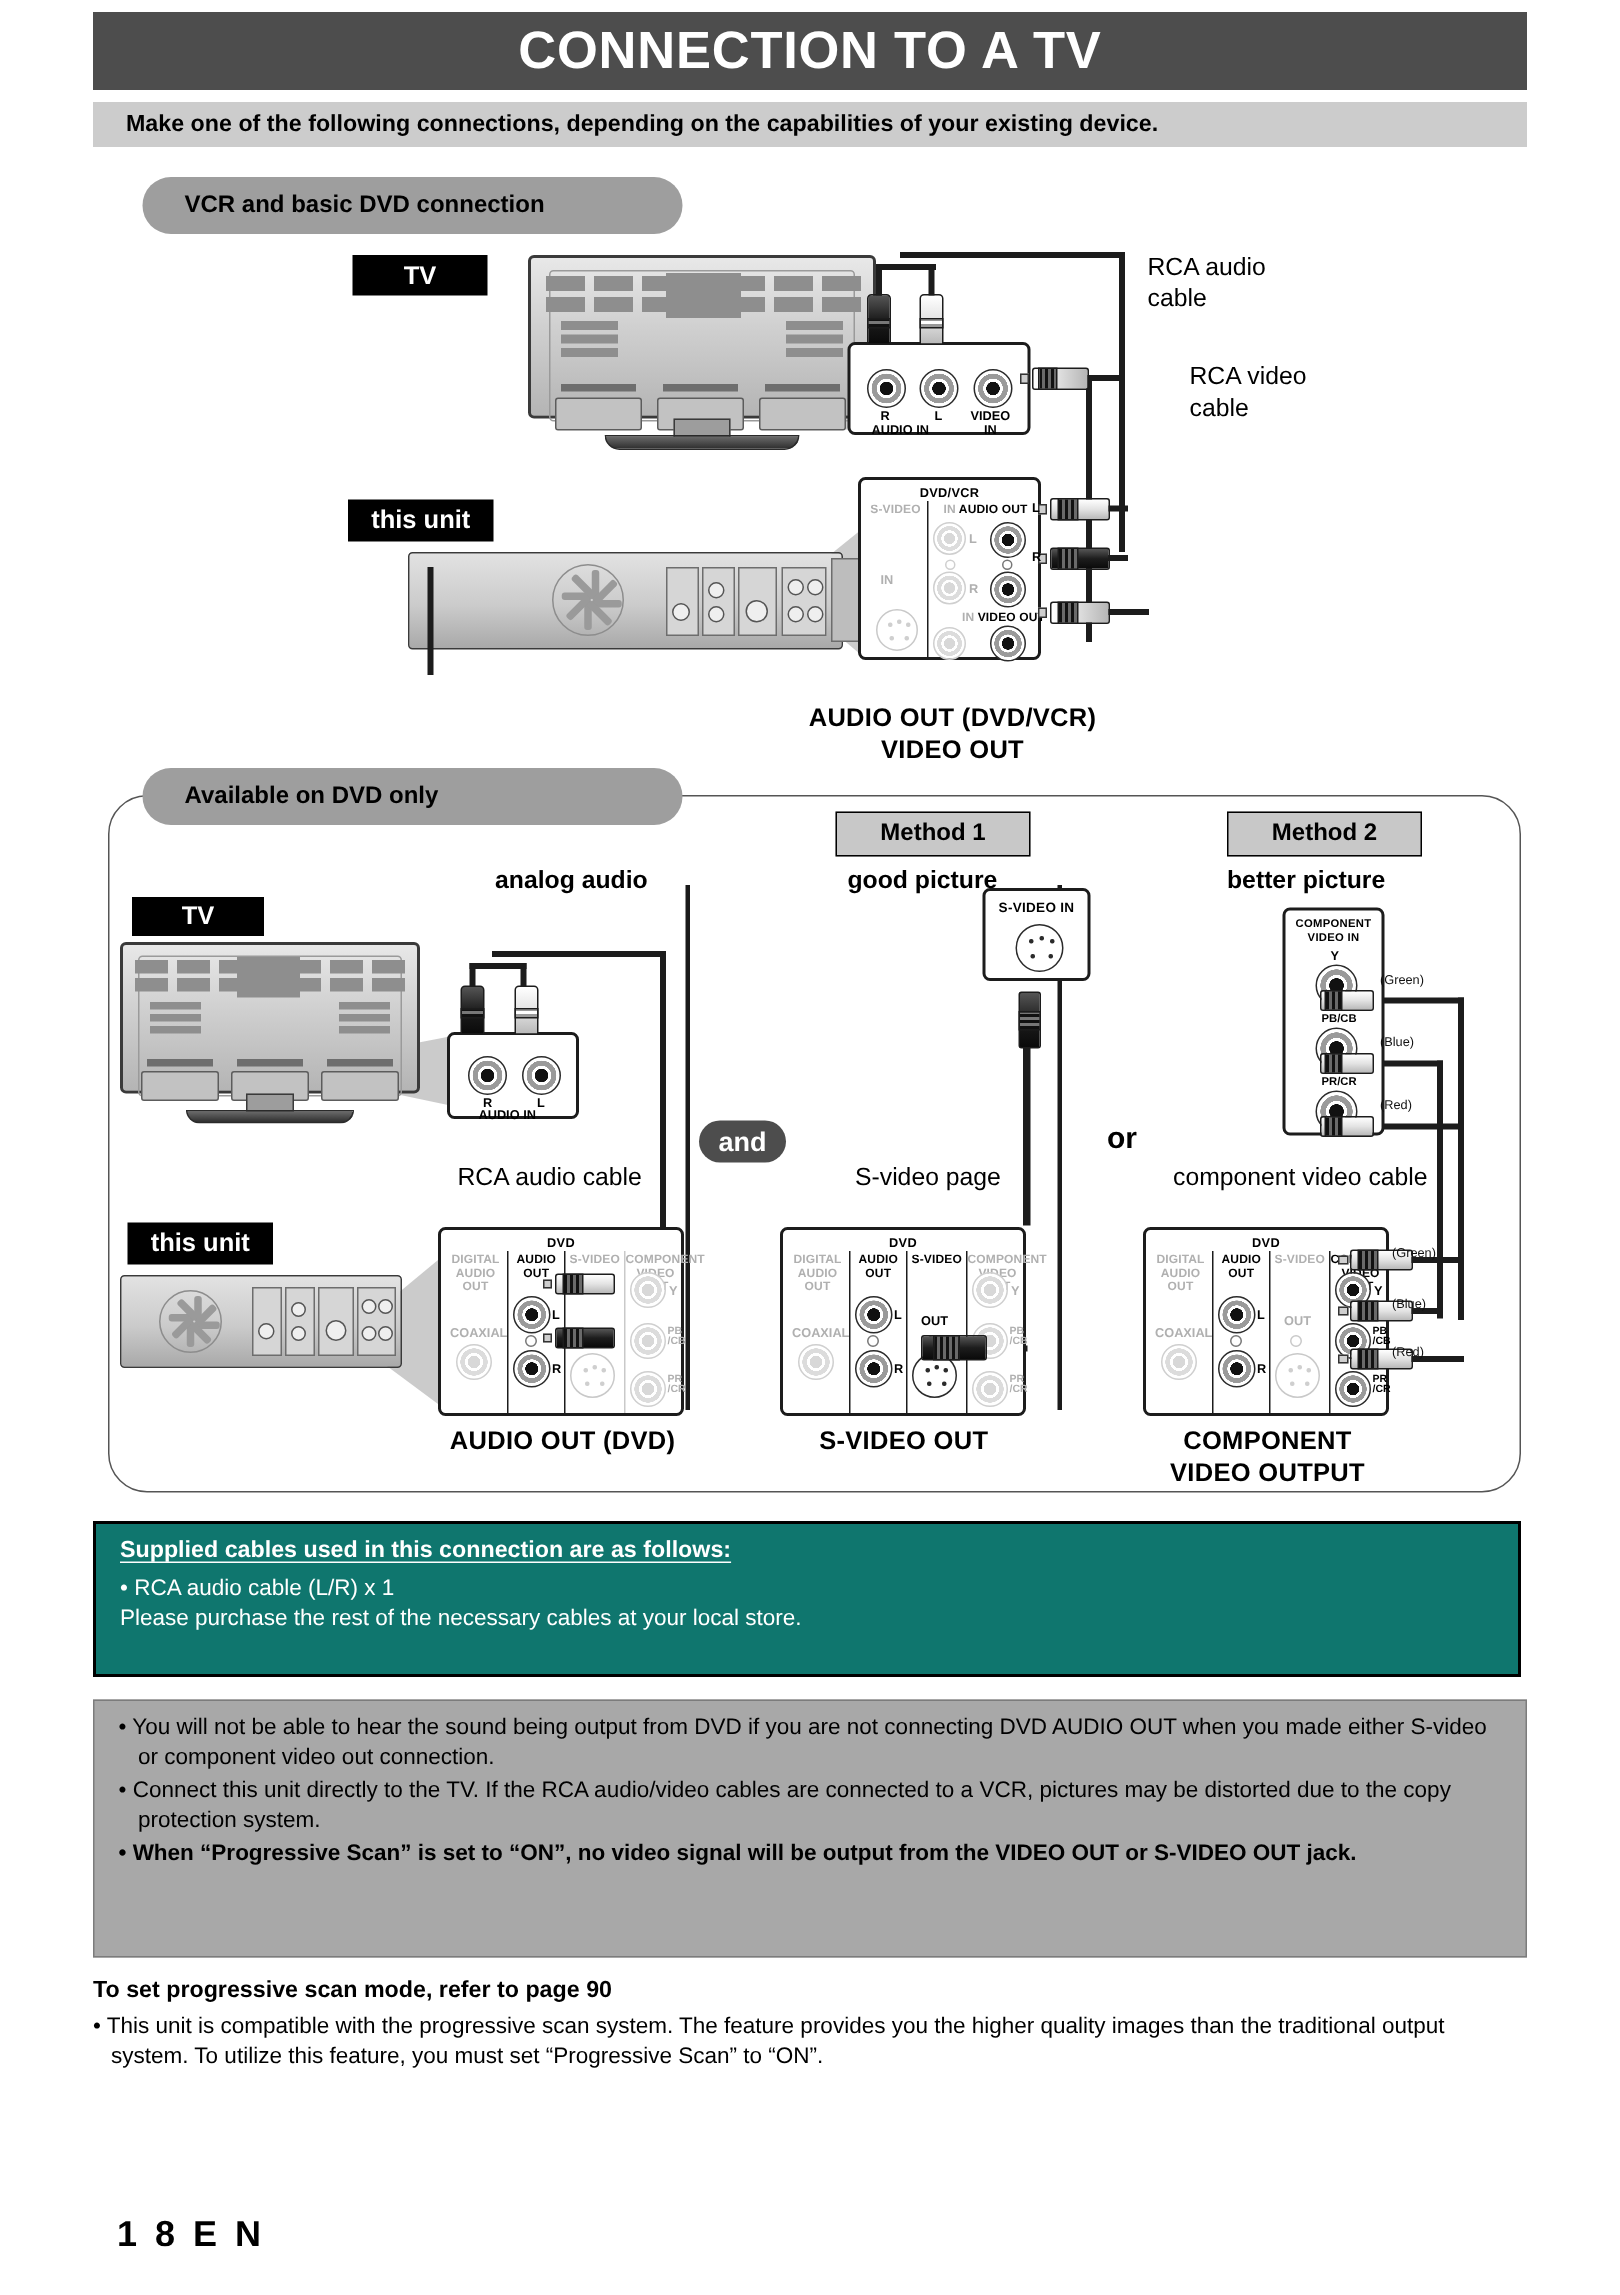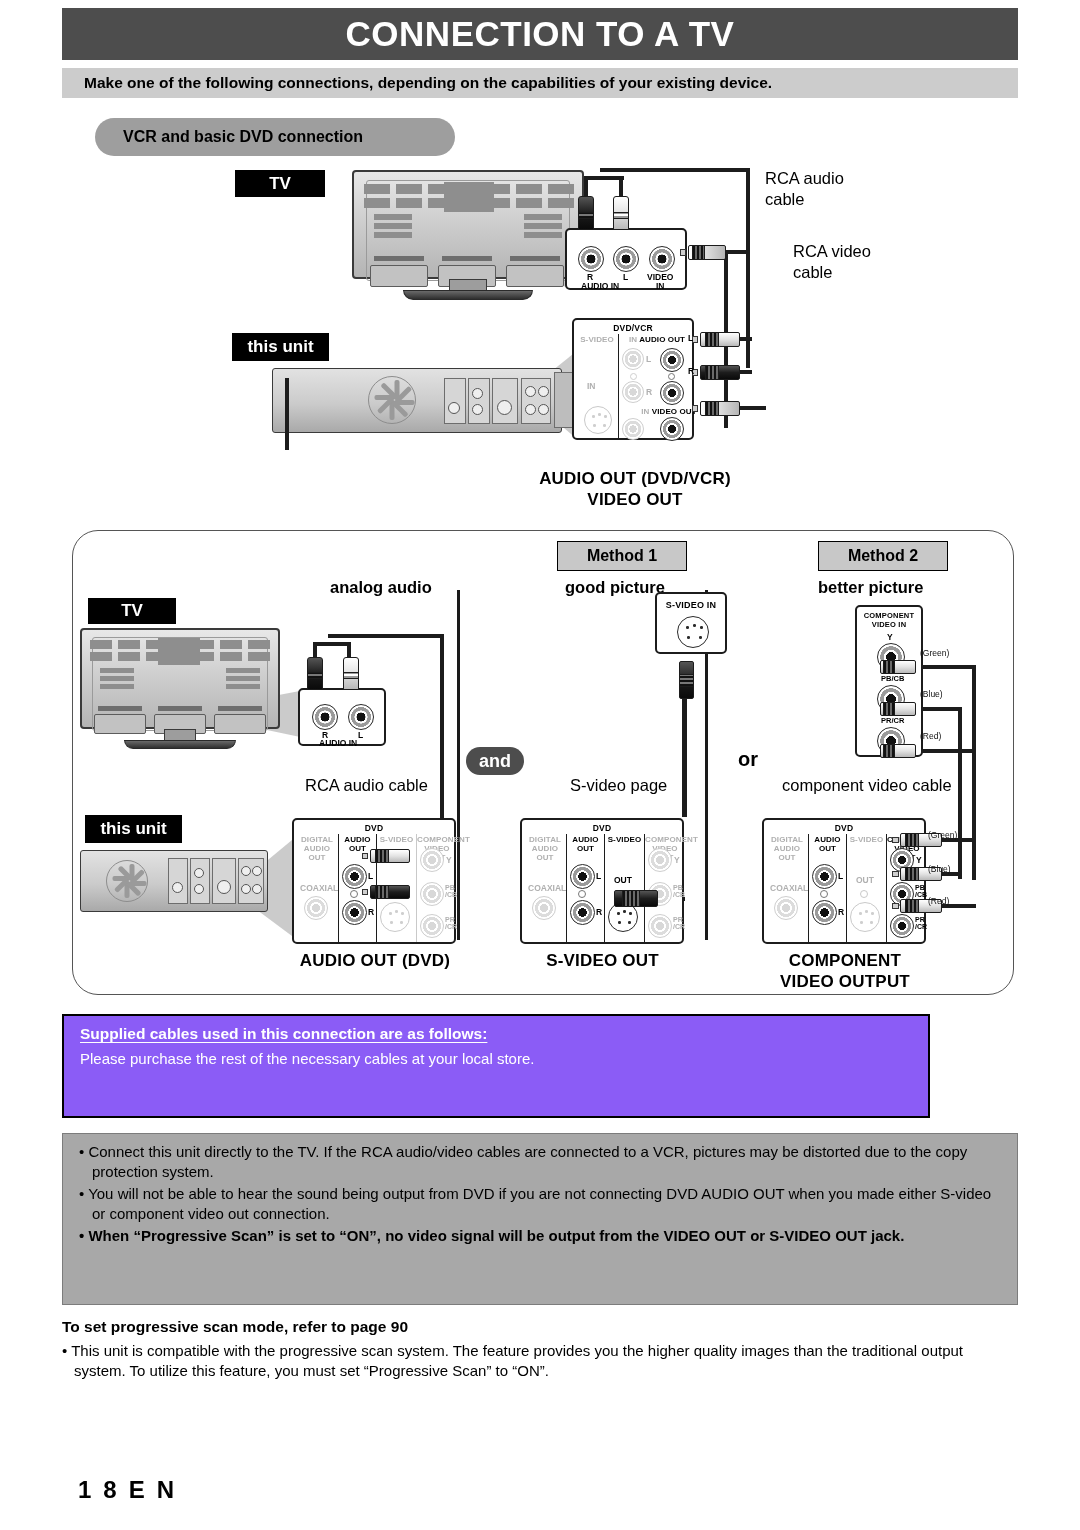--- a/index.html
+++ b/index.html
@@ -200,22 +200,22 @@
   .ctag{ position:absolute; font-size:8.5px; color:#111; }
 
   
   .cap{
     position:absolute; text-align:center; font-weight:bold; font-size:17px;
     line-height:1.25; letter-spacing:.2px;
   }
 
   
   .supplied{
-    position:absolute; left:62px; top:1014px; width:868px; height:104px;
-    background:#8b5cf6; border:2px solid #000; color:#fff; padding:9px 16px;
+    position:absolute; left:62px; top:1014px; width:952px; height:104px;
+    background:#0f766e; border:2px solid #000; color:#fff; padding:9px 16px;
   }
   .supplied .sup-h{
     font-size:15.5px; font-weight:bold; text-decoration:underline;
     text-underline-offset:3px; margin-bottom:6px;
   }
   .supplied .sup-l{ font-size:15px; line-height:1.36; }
 
   
   .note{
     position:absolute; left:62px; top:1133px; width:956px; height:172px;
@@ -425,20 +425,23 @@
   <div class="wire" style="left:738px; top:337px; width:14px; height:4px;"></div>
   <div class="wire" style="left:738px; top:370px; width:14px; height:4px;"></div>
   <div class="wire" style="left:738px; top:406px; width:28px; height:4px;"></div>
 
   <div class="cap" style="left:500px; top:468px; width:270px;">
     <div>AUDIO OUT (DVD/VCR)</div>
     <div>VIDEO OUT</div>
   </div>
 
   <div class="dvd-box"></div>
+  <div class="pill pill-dvd">
+    <span>Available on DVD only</span>
+  </div>
 
   <div class="method-box m1">
     <span>Method 1</span>
   </div>
   <div class="method-box m2">
     <span>Method 2</span>
   </div>
 
   <div class="lbl lbl-b" style="left:330px; top:577px;">analog audio</div>
   <div class="lbl lbl-b" style="left:565px; top:577px;">good picture</div>
@@ -777,27 +780,28 @@
   <div class="wire" style="left:940px; top:838px; width:36px; height:4px;"></div>
   <div class="wire" style="left:940px; top:872px; width:22px; height:4px;"></div>
   <div class="wire" style="left:940px; top:904px; width:36px; height:4px;"></div>
   <div class="cap" style="left:745px; top:950px; width:200px;">
     <div>COMPONENT</div>
     <div>VIDEO OUTPUT</div>
   </div>
 
   <div class="supplied">
     <div class="sup-h">Supplied cables used in this connection are as follows:</div>
+    <div class="sup-l">• RCA audio cable (L/R) x 1</div>
     <div class="sup-l">Please purchase the rest of the necessary cables at your local store.</div>
   </div>
 
   <div class="note">
     <ul>
+      <li>• You will not be able to hear the sound being output from DVD if you are not connecting DVD AUDIO OUT when you made either S-video or component video out connection.</li>
       <li>• Connect this unit directly to the TV. If the RCA audio/video cables are connected to a VCR, pictures may be distorted due to the copy protection system.</li>
-      <li>• You will not be able to hear the sound being output from DVD if you are not connecting DVD AUDIO OUT when you made either S-video or component video out connection.</li>
       <li class="bold">• When “Progressive Scan” is set to “ON”, no video signal will be output from the VIDEO OUT or S-VIDEO OUT jack.</li>
     </ul>
   </div>
 
   <div class="prog-h">To set progressive scan mode, refer to page 90</div>
   <div class="prog-p">• This unit is compatible with the progressive scan system. The feature provides you the higher quality images than the traditional output system. To utilize this feature, you must set “Progressive Scan” to “ON”.</div>
 
   <div class="footer">
     <span>18</span><span>EN</span>
   </div>

